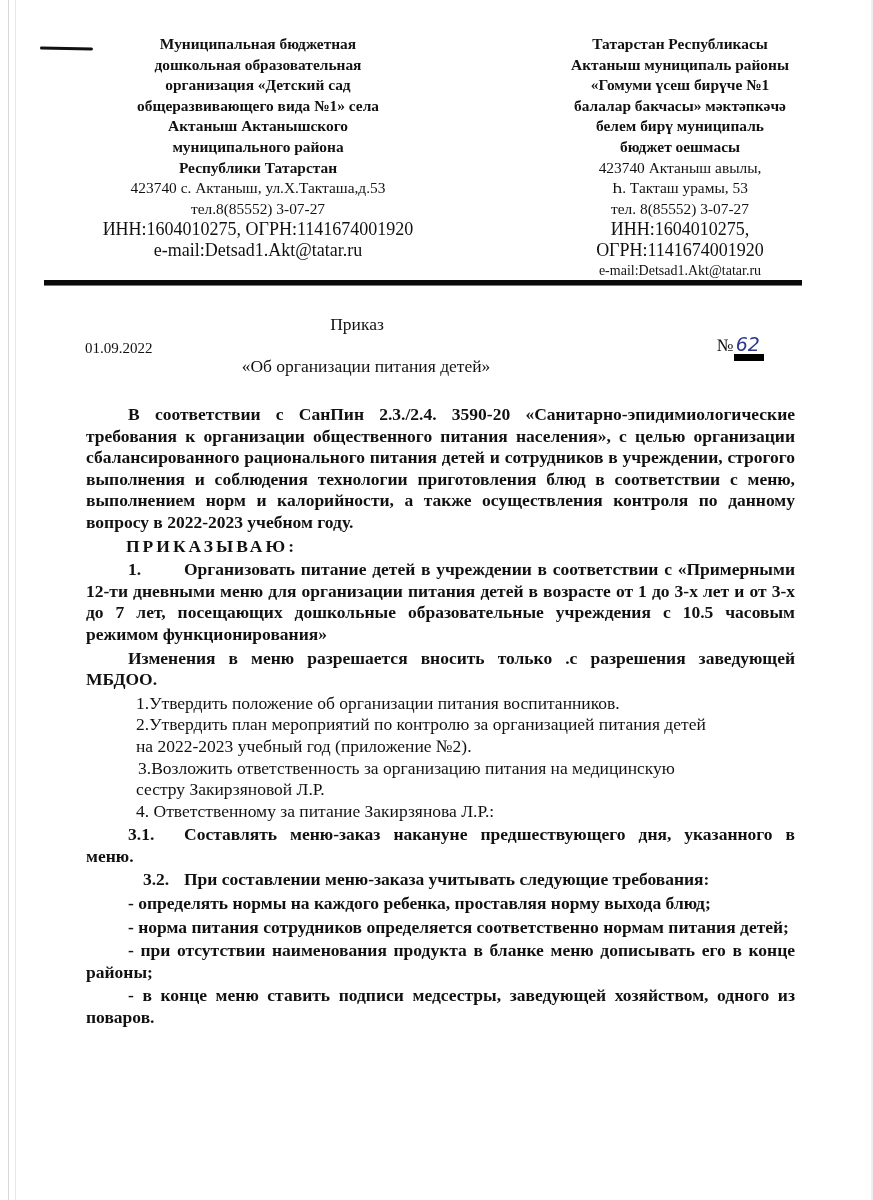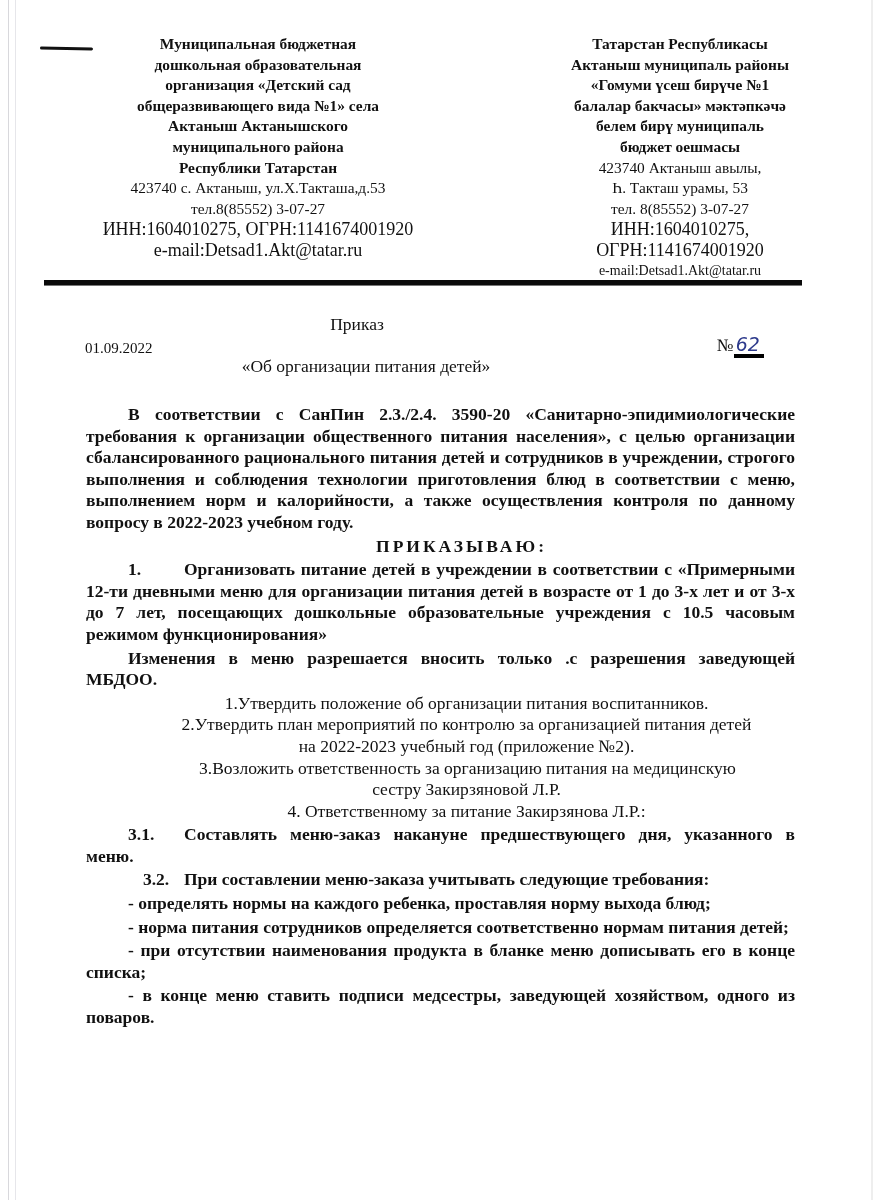--- a/index.html
+++ b/index.html
@@ -14,27 +14,27 @@
     .hcol { position: absolute; text-align: center; font-size: 15.4px; line-height: 20.6px; }
     .hcol.left { left: 100px; width: 316px; }
     .hcol.right { left: 530px; width: 300px; }
     .hcol .b { font-weight: bold; }
     .hcol .small { font-size: 18px; }
     .hcol .mid { font-size: 14px; }
     .rule-line { position: absolute; left: 44px; top: 280px; width: 436px; height: 5px; background: #0a0a0a; border-bottom: 1px solid #777; }
     .title-order { position: absolute; top: 314px; left: 0; width: 714px; text-align: center; font-size: 17.5px; }
     .date { position: absolute; top: 340px; left: 85px; font-size: 15px; }
     .number { position: absolute; top: 334px; left: 717px; font-size: 17.5px; }
-    .number .hw { display: inline-block; font-family: "DejaVu Sans", sans-serif; font-style: italic; font-size: 19px; color: #2d3a8c; border-bottom: 4px solid #000000; padding: 0 4px 0 2px; line-height: 20px; }
+    .number .hw { display: inline-block; font-family: "DejaVu Sans", sans-serif; font-style: italic; font-size: 19px; color: #2d3a8c; border-bottom: 7px solid #000000; padding: 0 4px 0 2px; line-height: 20px; }
     .subject { position: absolute; top: 356px; left: 0; width: 732px; text-align: center; font-size: 17.5px; }
     .body { position: absolute; left: 84px; width: 713px; font-size: 17.5px; line-height: 21.6px; }
     .justify { text-align: justify; text-align-last: left; }
     .indent { text-indent: 42px; }
     .p { margin: 2px; font-weight: bold; }
-    .order-head { font-weight: bold; letter-spacing: 3px; margin-left: 42px; text-align: center; }
+    .order-head { font-weight: bold; letter-spacing: 3px; margin-left: 42px; }
     .num-item { display: inline-block; width: 56px; margin-left: 42px; text-indent: 0; text-align: center; }
   </style>
 </head>
 <body>
 
 <div class="scan-edge-left"></div>
 <div class="scan-edge-right"></div>
 <div class="dash-mark"></div>
 
 <div class="header">
@@ -74,27 +74,27 @@
 <div class="number">
   <span>№</span><span class="hw">62</span>
 </div>
 <div class="subject">«Об организации питания детей»</div>
 
 <div class="body" style="top:402px;">
   <p class="p justify indent">В соответствии с СанПин 2.3./2.4. 3590-20 «Санитарно-эпидимиологические требования к организации общественного питания населения», с целью организации сбалансированного рационального питания детей и сотрудников в учреждении, строгого выполнения и соблюдения технологии приготовления блюд в соответствии с меню, выполнением норм и калорийности, а также осуществления контроля по данному вопросу в 2022-2023 учебном году.</p>
   <div class="order-head">ПРИКАЗЫВАЮ:</div>
   <p class="p justify"><span class="num-item">1.</span><span>Организовать питание детей в учреждении в соответствии с «Примерными 12-ти дневными меню для организации питания детей в возрасте от 1 до 3-х лет и от 3-х до 7 лет, посещающих дошкольные образовательные учреждения с 10.5 часовым режимом функционирования»</span></p>
   <p class="p justify indent">Изменения в меню разрешается вносить только .с разрешения заведующей МБДОО.</p>
-  <div style="padding-left:52px; margin-top:1px;text-align:center;">
+  <div style="padding-left:52px; margin-top:1px;">
     <div>1.Утвердить положение об организации питания воспитанников.</div>
     <div>2.Утвердить план мероприятий по контролю за организацией питания детей</div>
     <div>на 2022-2023 учебный год (приложение №2).</div>
     <div style="padding-left:2px;">3.Возложить ответственность за организацию питания на  медицинскую</div>
     <div>сестру Закирзяновой Л.Р.</div>
     <div>4. Ответственному за питание Закирзянова Л.Р.:</div>
   </div>
   <p class="p justify"><span class="num-item" style="margin-left:42px;width:56px;">3.1.</span><span>Составлять меню-заказ накануне предшествующего дня, указанного в меню.</span></p>
   <p class="p"><span class="num-item" style="margin-left:42px;width:56px;">3.2.</span><span>При составлении меню-заказа учитывать следующие требования:</span></p>
   <p class="p indent">- определять нормы на каждого ребенка, проставляя норму выхода блюд;</p>
   <p class="p justify indent">- норма питания сотрудников определяется соответственно нормам питания детей;</p>
-  <p class="p justify indent">- при отсутствии наименования продукта в бланке меню дописывать его в конце списка;</p>
+  <p class="p justify indent">- при отсутствии наименования продукта в бланке меню дописывать его в конце районы;</p>
   <p class="p justify indent">-  в конце меню ставить подписи медсестры, заведующей хозяйством, одного из поваров.</p>
 </div>
 
 </body></html>

